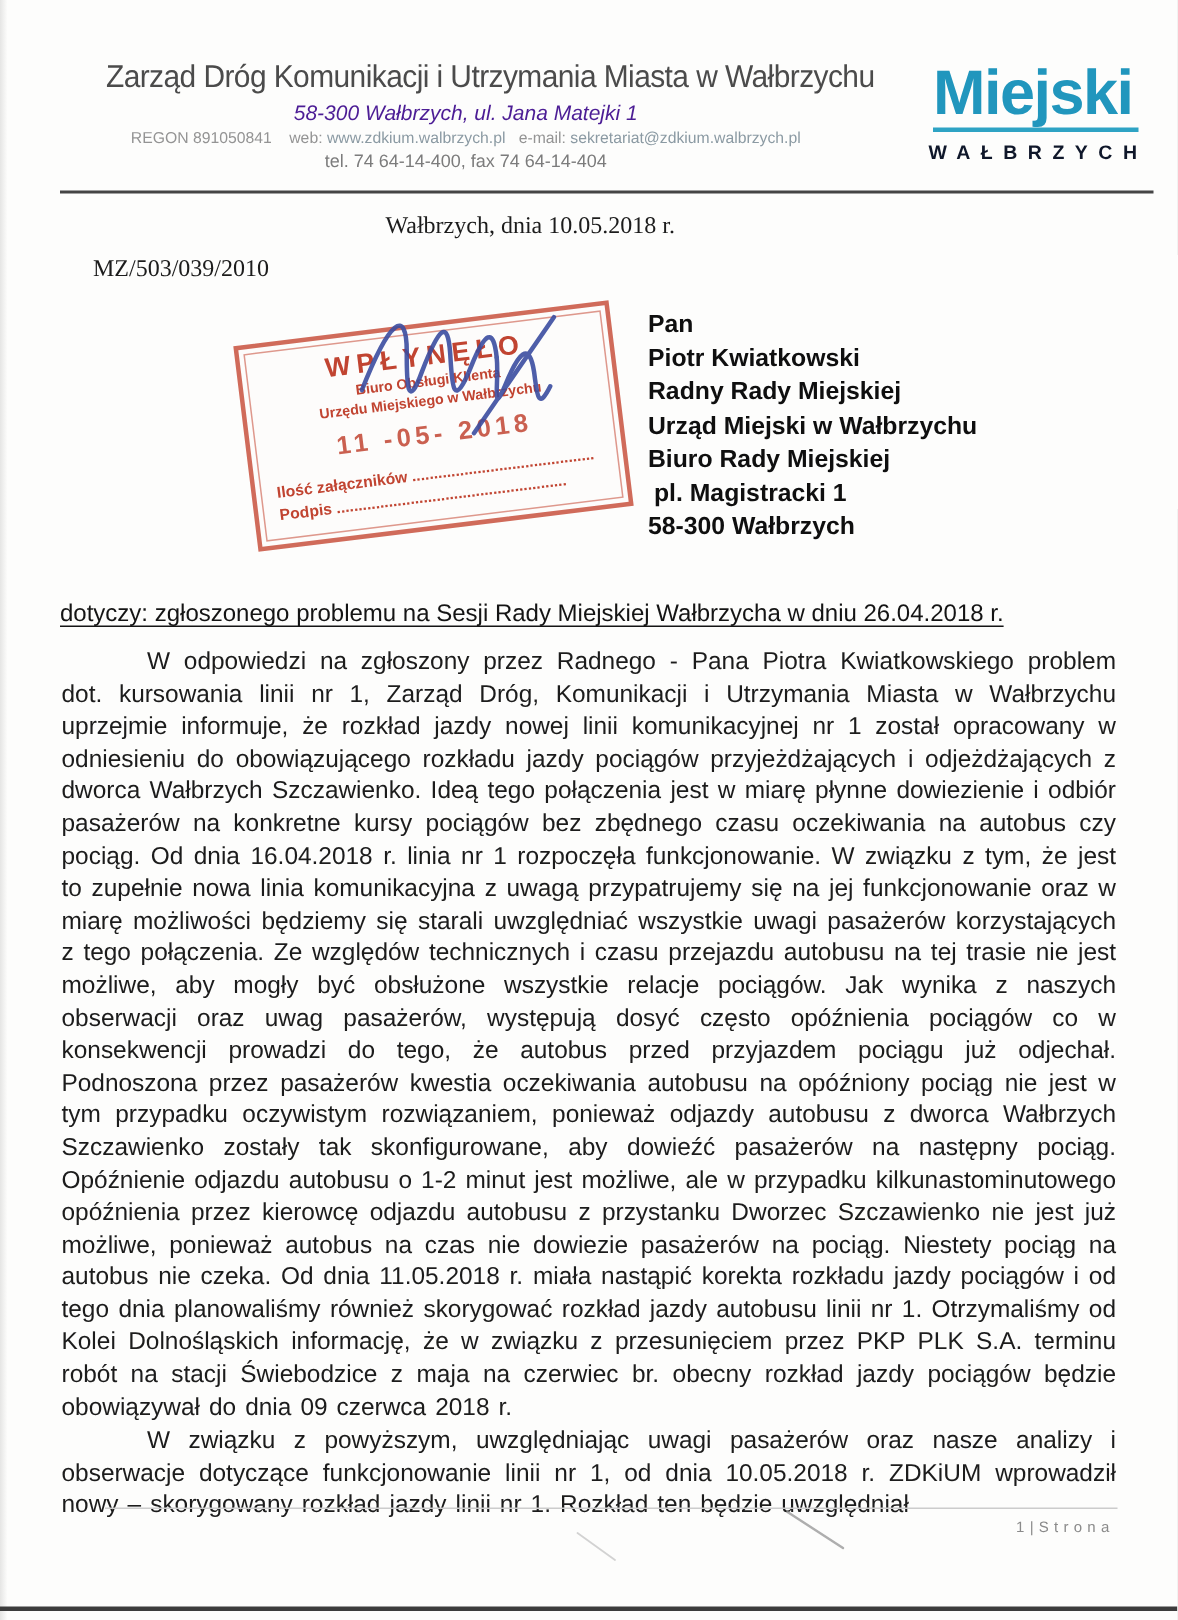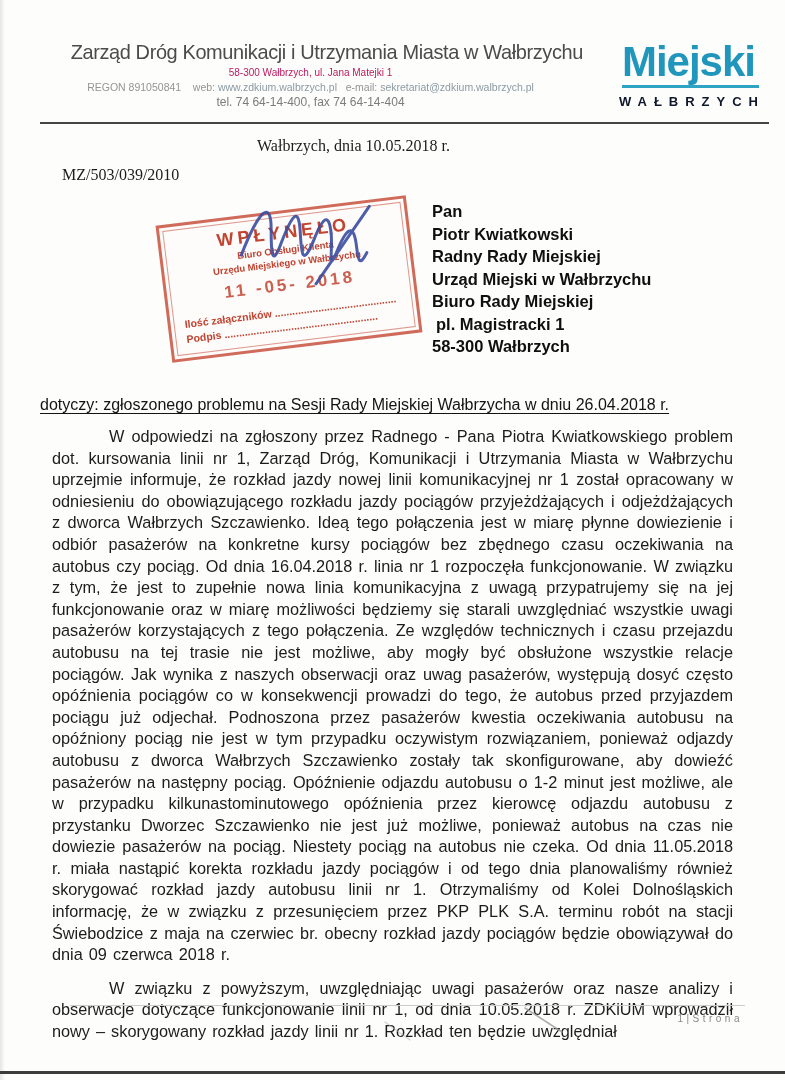--- a/index.html
+++ b/index.html
@@ -20,21 +20,21 @@
   }
 
   
   .header { display:flex; align-items:flex-start; padding:40px 14px 0 58px; }
   .header-left { width:505px; text-align:center; }
   .org-name {
     font-size:21px; font-weight:400; color:#4b4b4b;
     white-space:nowrap; letter-spacing:-0.4px;
     transform:scaleX(.95); transform-origin:center;
   }
-  .org-address { margin-top:3px; font-size:10px; color:#be185d; }
+  .org-address { margin-top:3px; font-size:14px; color:#4c1d95;font-style:italic; }
   .org-contact1 { margin-top:3px; font-size:10.5px; color:#949494; white-space:nowrap; }
   .org-contact1 .val { color:#8b9aa3; }
   .org-contact2 { margin-top:2px; font-size:12px; color:#7c7c7c; }
   .logo { margin-left:auto; text-align:center; padding:0 6px; }
   .logo-text { font-size:42px; line-height:44px; font-weight:700; color:#2196bd; letter-spacing:-1px; }
   .logo-rule { height:3px; background:#2ea3c4; margin:1px 6px 6px 10px; }
   .logo-sub { font-size:13px; font-weight:700; letter-spacing:7px; color:#0f172a; padding-left:7px; }
   .header-rule { margin:13px 16px 0 40px; border-top:2px solid #454545; }
 
   
@@ -64,21 +64,21 @@
     position:absolute; left:432px; top:8px;
     font-weight:700; font-size:16.5px; line-height:22.5px; color:#0f0f0f;
   }
   .recipient .r-line { display:block; }
   .recipient .r-line:nth-child(6){ padding-left:4px; }
 
   
   .subject { margin:6px 40px 0; font-size:16px; color:#141414; }
   .subject span { text-decoration:underline; text-underline-offset:3px; }
   .body-text { margin:12px 40px 0; text-align:justify; font-size:16.3px; line-height:21.6px; word-spacing:1.5px; color:#1c1c1c; }
-  .body-text p { text-indent:57px; margin:12px; }
+  .body-text p { text-indent:57px; margin:1px; }
 
   
   .footer-rule { position:absolute; left:70px; right:40px; top:1005px; border-top:1.5px solid #cccccc; }
   .page-number { position:absolute; right:42px; top:1013px; font-size:10px; letter-spacing:3.5px; color:#8a8a8a; }
   .scan-bottom-edge { position:absolute; left:0; right:0; top:1071px; height:3px; background:#3c3c3c; }
   .pen-marks { position:absolute; left:0; top:0; pointer-events:none; }
 </style>
 </head>
 <body>
 

